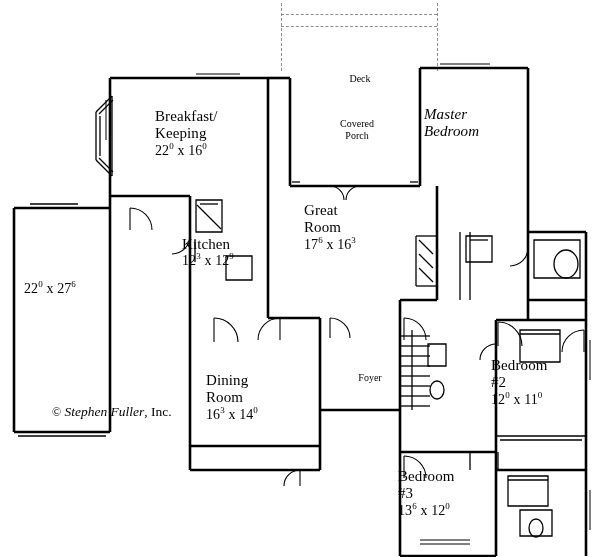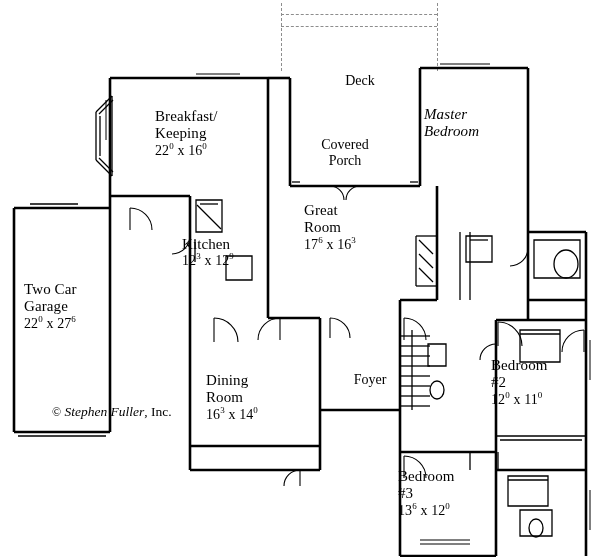--- a/index.html
+++ b/index.html
@@ -46,21 +46,21 @@
     white-space: nowrap;
   }
   .room .dim sup {
     font-size: 9px;
     vertical-align: super;
     line-height: 0;
   }
   .label-only {
     position: absolute;
     text-align: center;
-    font-size: 14px;
+    font-size: 10px;
     line-height: 1.16;
     white-space: pre-line;
   }
   .credit {
     position: absolute;
     font-size: 13.5px;
     font-family: "Liberation Serif", serif;
     white-space: nowrap;
     padding-left: 36px;
   }
@@ -263,42 +263,40 @@
   </svg>
 
   <div class="room" style="left:155px; top:108px; width:126px;">
     <span class="nm">Breakfast/
 Keeping</span>
     <span class="dim"><span>22</span><sup>0</sup><span> x </span><span>16</span><sup>0</sup></span>
   </div>
 
   <div class="label-only" style="left:310px; top:73px; width:100px;">Deck</div>
 
-  <div class="label-only" style="left:290px; top:118px; width:110px;margin-top:19px;">Covered
+  <div class="label-only" style="left:302px; top:118px; width:110px;">Covered
 Porch</div>
 
   <div class="room" style="left:424px; top:106px; width:110px;font-style:italic;">
     <span class="nm">Master
 Bedroom</span>
   </div>
 
   <div class="room" style="left:304px; top:202px; width:118px;">
     <span class="nm">Great
 Room</span>
     <span class="dim"><span>17</span><sup>6</sup><span> x </span><span>16</span><sup>3</sup></span>
   </div>
 
   <div class="room" style="left:182px; top:236px; width:104px;">
     <span class="nm">Kitchen</span>
     <span class="dim"><span>12</span><sup>3</sup><span> x </span><span>12</span><sup>9</sup></span>
   </div>
 
   <div class="room" style="left:24px; top:281px; width:140px;">
-    <span class="nm">Two Car
-Garage</span>
     <span class="dim"><span>22</span><sup>0</sup><span> x </span><span>27</span><sup>6</sup></span>
   </div>
 
   <div class="room" style="left:491px; top:357px; width:100px;">
     <span class="nm">Bedroom
 #2</span>
     <span class="dim"><span>12</span><sup>0</sup><span> x </span><span>11</span><sup>0</sup></span>
   </div>
 
   <div class="room" style="left:206px; top:372px; width:120px;">

